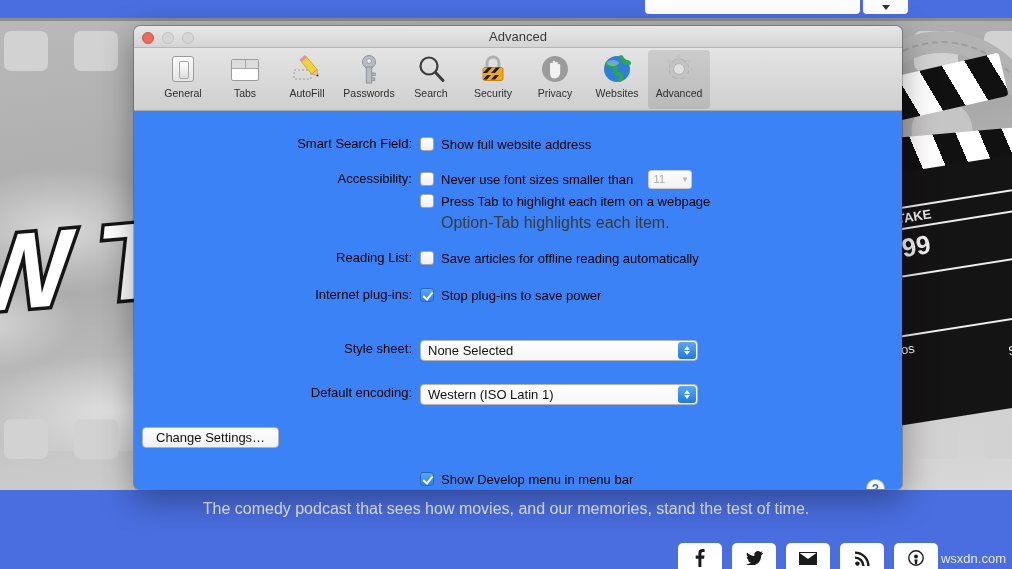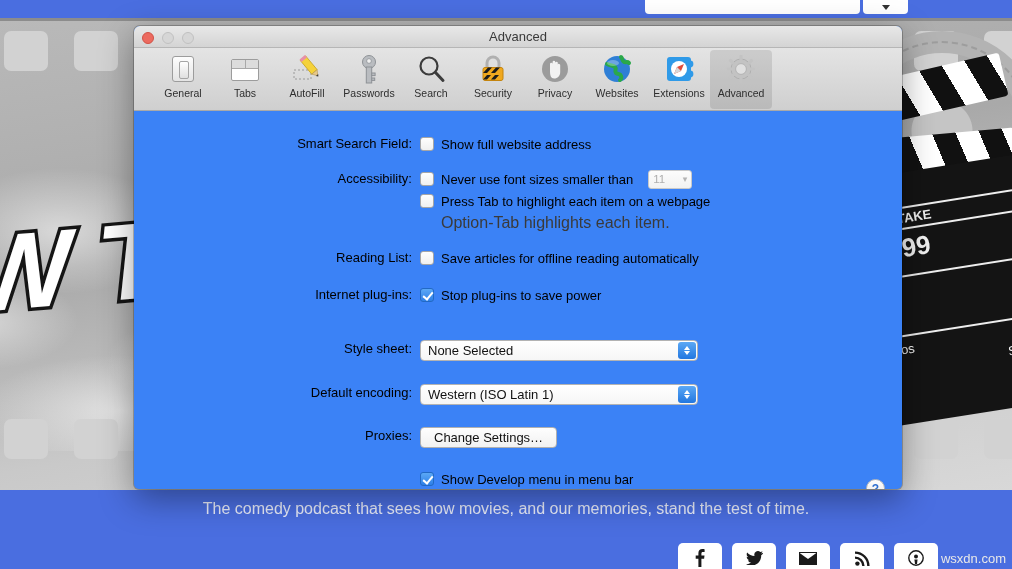--- a/index.html
+++ b/index.html
@@ -478,33 +478,20 @@
         <svg class="ic-websites" viewBox="0 0 32 32">
           <circle cx="16" cy="16" r="13" fill="#2f7fd6"></circle>
           <path d="M6 11c4 2 6 1 8 3s-1 4 1 6 4 0 5 3-1 4-1 4" fill="none" stroke="#2aa84a" stroke-width="4" stroke-linecap="round"></path>
           <path d="M20 4c2 2 1 4 3 5s3-1 5 1" fill="none" stroke="#2aa84a" stroke-width="4" stroke-linecap="round"></path>
           <ellipse cx="12" cy="10" rx="6" ry="3" fill="rgba(255,255,255,.3)"></ellipse>
         </svg>
       </div>
       <div class="tb-label">Websites</div>
     </div>
 
-    <div class="tb-item">
-      <div class="tb-icon">
-        <svg class="ic-ext" viewBox="0 0 32 32">
-          <rect x="4" y="4" width="24" height="24" rx="3" fill="#2f9ae8"></rect>
-          <circle cx="27" cy="11" r="3.4" fill="#2f9ae8"></circle>
-          <circle cx="27" cy="21" r="3.4" fill="#2f9ae8"></circle>
-          <circle cx="16" cy="16" r="8" fill="#fff"></circle>
-          <path d="M21 11 14 14l-3 7 7-3z" fill="#e04b3a"></path>
-          <path d="M14 14l4 4-7 3z" fill="#d8d8d8"></path>
-        </svg>
-      </div>
-      <div class="tb-label">Extensions</div>
-    </div>
 
     <div class="tb-item selected">
       <div class="tb-icon">
         <svg class="ic-adv" viewBox="0 0 32 32">
           <g fill="#c3c3c3" stroke="#a9a9a9" stroke-width=".8">
             <circle cx="16" cy="16" r="10"></circle>
           </g>
           <g fill="#c3c3c3">
             <rect x="14.4" y="2" width="3.2" height="6" rx="1"></rect>
             <rect x="14.4" y="24" width="3.2" height="6" rx="1"></rect>
@@ -593,21 +580,20 @@
           <span>Western (ISO Latin 1)</span>
           <span class="popup-arrows">
             <i class="up"></i>
               <i class="dn"></i>
           </span>
         </div>
       </div>
     </div>
 
     <div class="row" style="margin-top:22px">
-      <div class="row-label">Proxies:</div>
       <div class="row-field">
         <div class="push-btn">Change Settings…</div>
       </div>
     </div>
 
     <div class="row" style="margin-top:22px">
       <div class="row-label"></div>
       <div class="row-field">
         <label class="cb-line">
           <span class="checkbox checked"></span>

